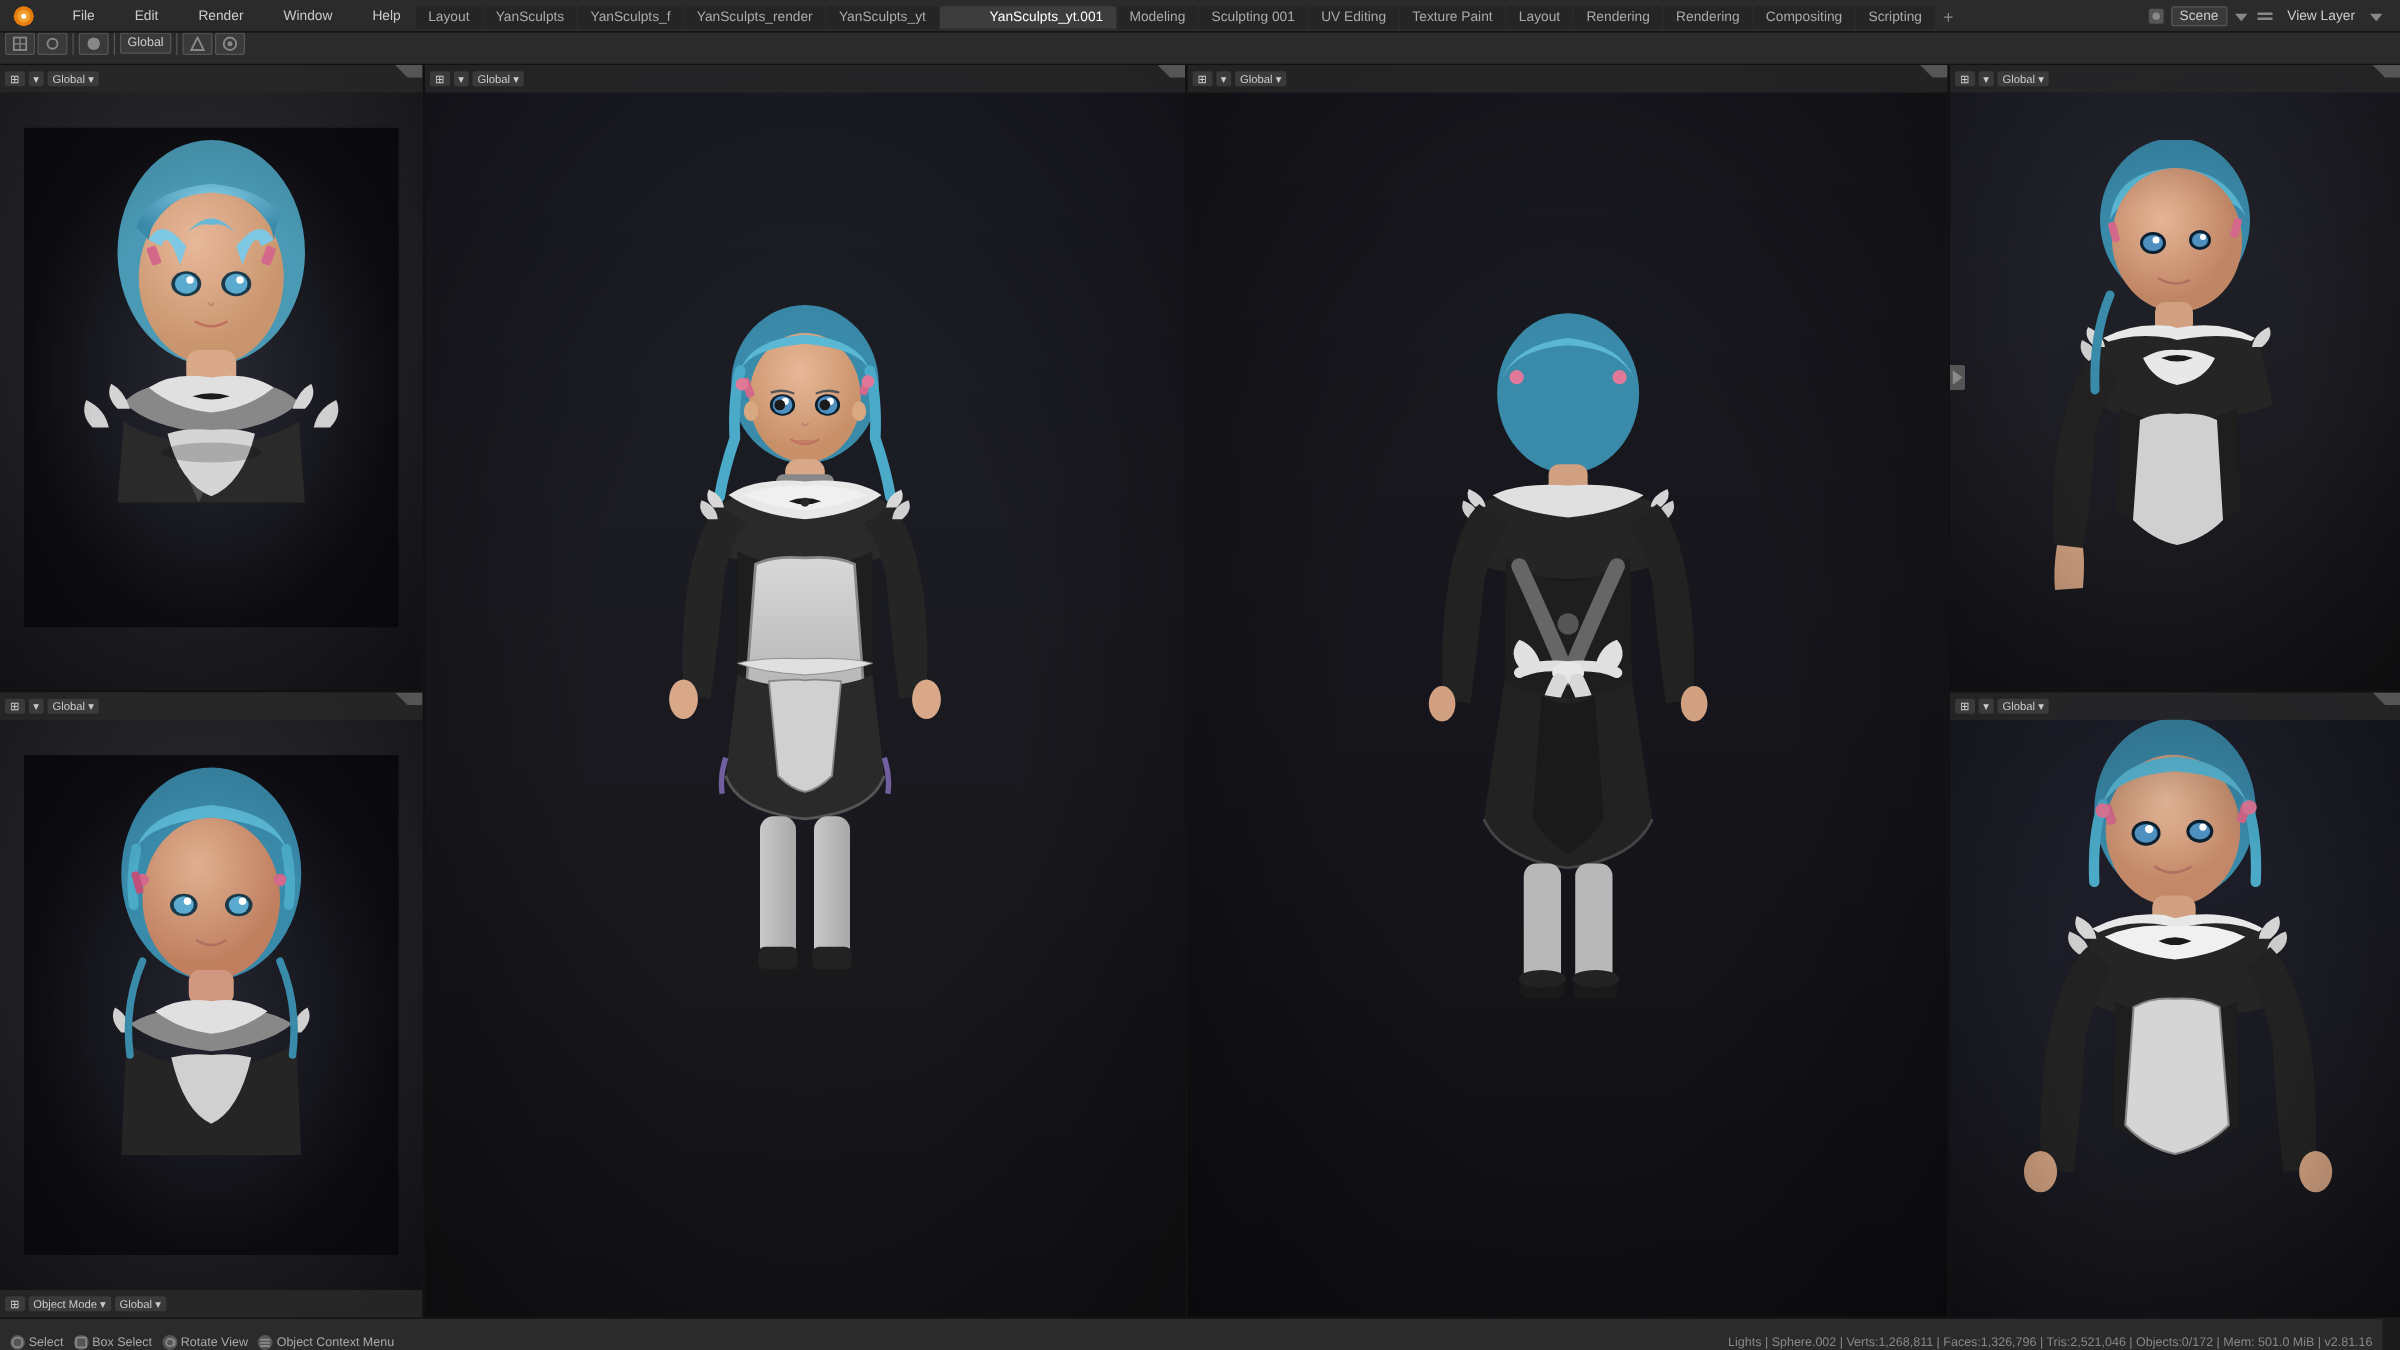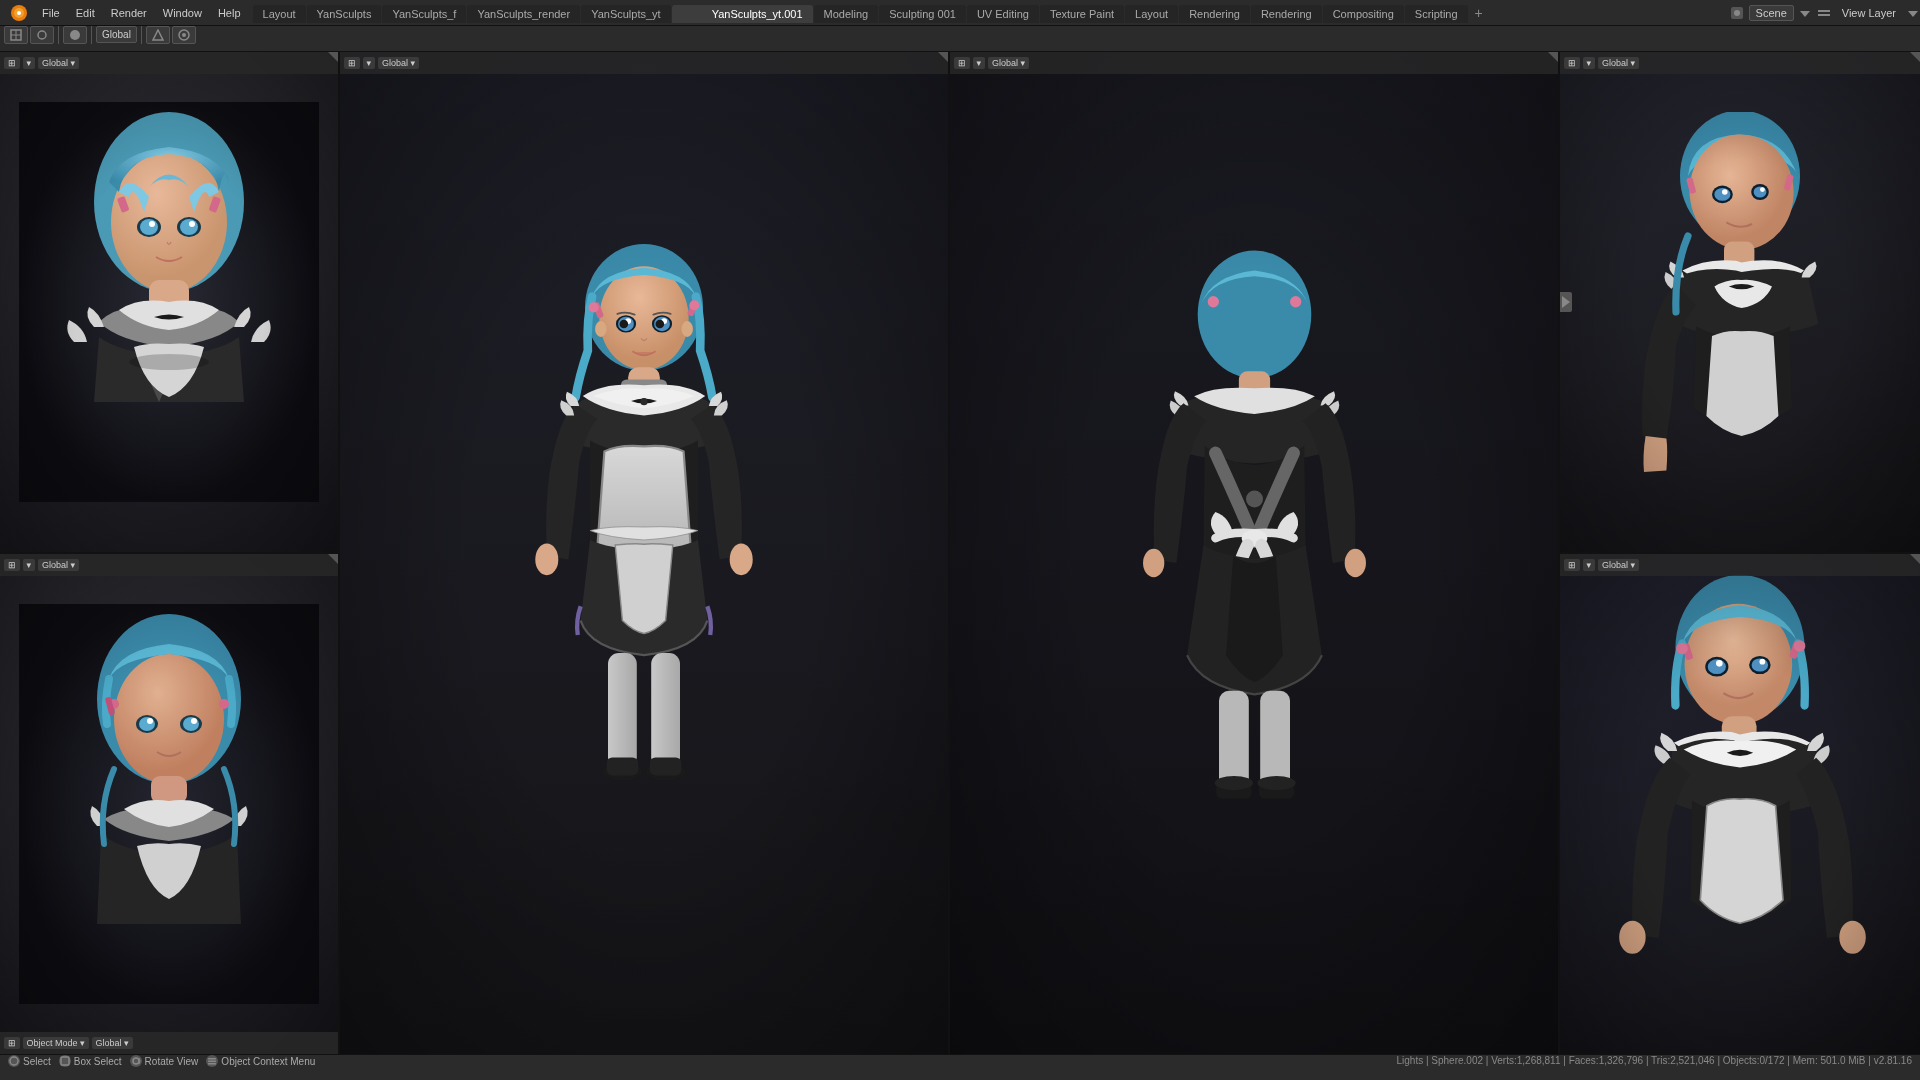--- a/index.html
+++ b/index.html
@@ -20,21 +20,21 @@
       background: #2b2b2b;
       display: flex;
       align-items: center;
       border-bottom: 1px solid #111;
       position: relative;
       z-index: 100;
     }
     .top-menu-left {
       display: flex;
       align-items: center;
-      gap: 0px;
+      gap: 16px;
       padding-left: 4px;
     }
     .top-menu-item {
       padding: 2px 8px;
       cursor: pointer;
       font-size: 11px;
       color: #ccc;
       white-space: nowrap;
     }
     .blender-logo {
@@ -73,21 +73,21 @@
       color: #888;
       cursor: pointer;
       font-size: 14px;
     }
 
     
     .top-right {
       display: flex;
       align-items: flex-end;
       gap: 4px;
-      padding-right: 0;
+      padding-right: 12px;
     }
     .scene-selector {
       background: #3a3a3a;
       border: 1px solid #555;
       color: #ccc;
       padding: 1px 6px;
       font-size: 11px;
       border-radius: 2px;
     }
     .view-layer-label {
@@ -217,26 +217,26 @@
       padding: 1px 4px;
       cursor: pointer;
       border-radius: 2px;
     }
 
     
     #status-bar {
       position: absolute;
       bottom: 0;
       left: 0;
-      right: 0;
+      right: 14px;
       height: 26px;
       background: #2b2b2b;
       border-top: 1px solid #111;
       display: flex;
-      align-items: flex-start;
+      align-items: flex-end;
       padding: 0 8px;
       gap: 8px;
       font-size: 10px;
       color: #aaa;
     }
     .status-item {
       display: flex;
       align-items: center;
       gap: 3px;
     }

